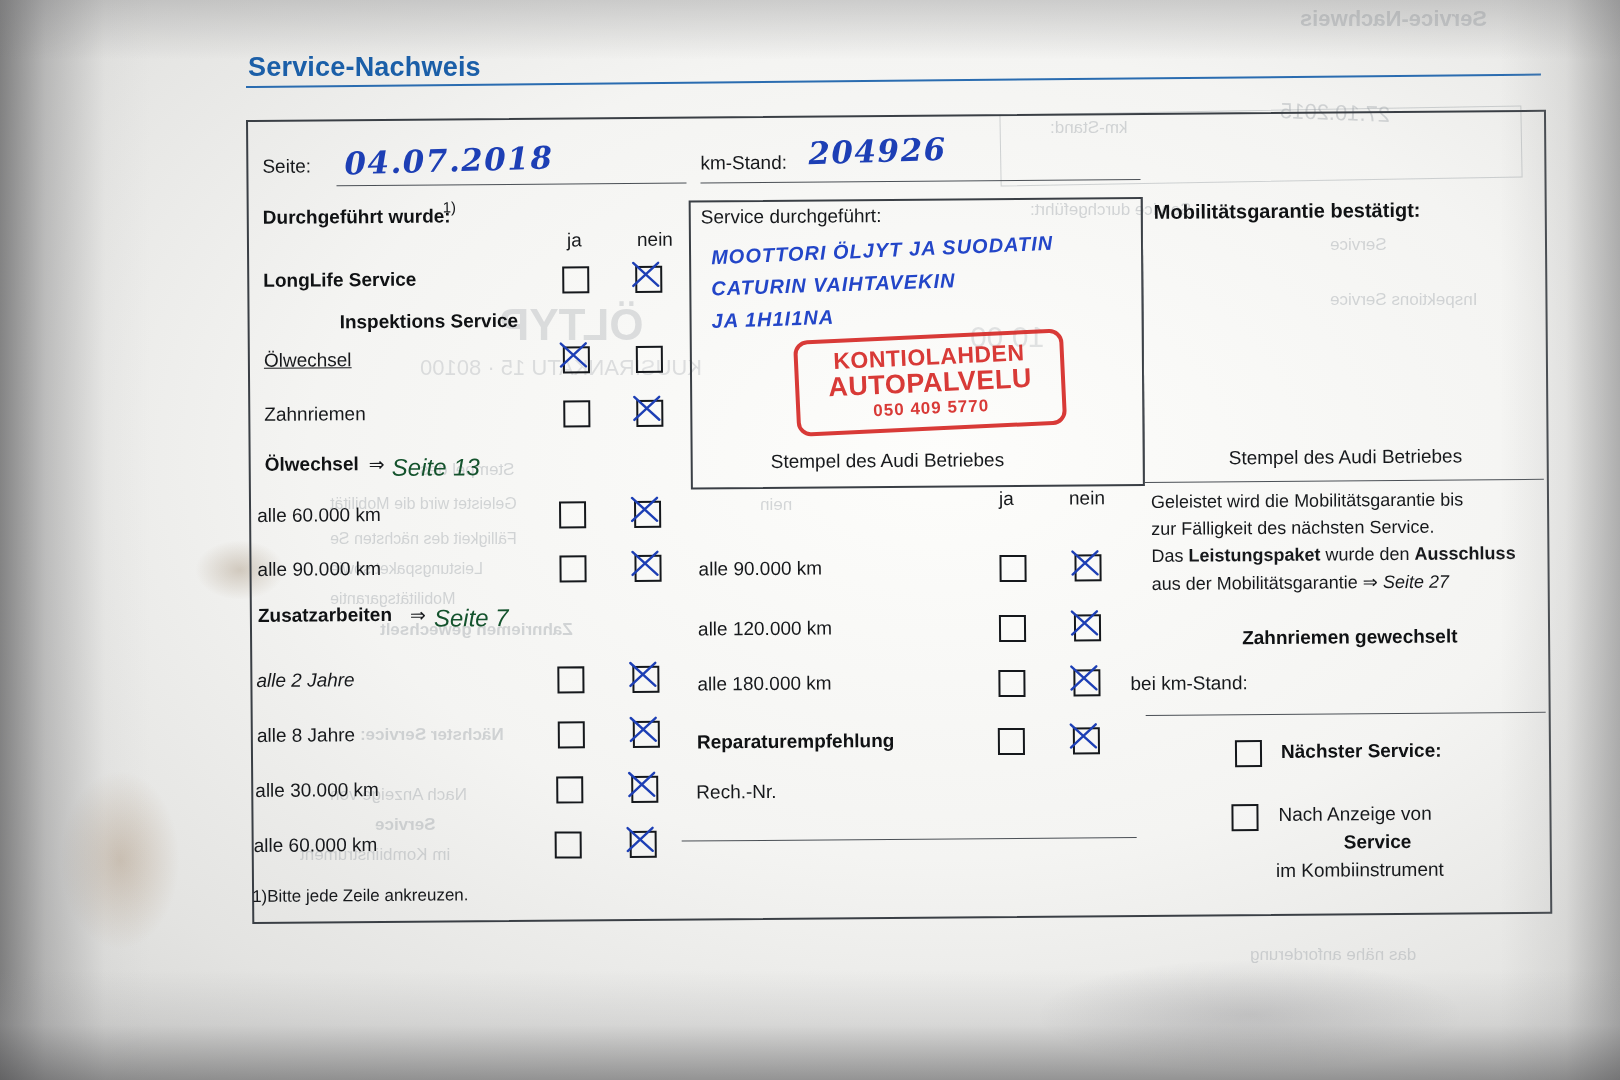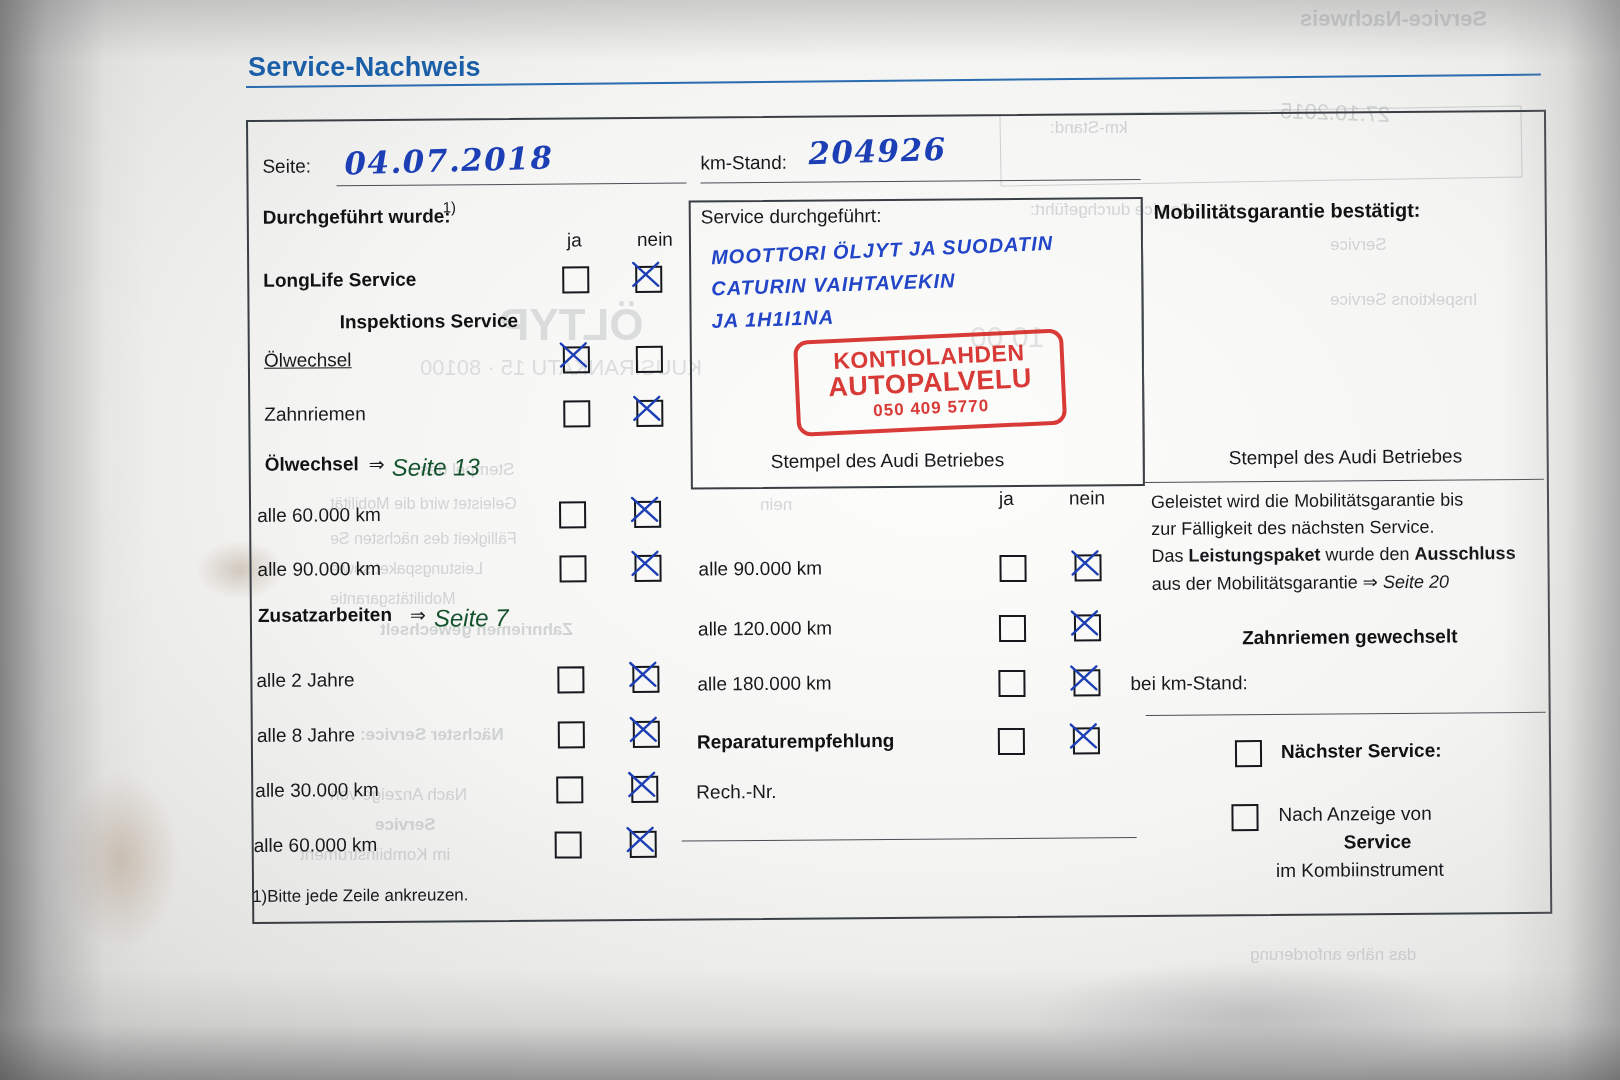--- a/index.html
+++ b/index.html
@@ -278,21 +278,21 @@
     <div class="tick" style="left:378px;top:429px;">
       <svg width="34" height="32" viewBox="0 0 34 32">
           <path d="M3 4 L28 27 M28 4 L3 27" stroke="#1d3fb5" stroke-width="2.4" fill="none" stroke-linecap="round"></path>
         </svg>
     </div>
 
     <div class="tb" style="left:6px;top:483px;">Zusatzarbeiten</div>
     <div class="t" style="left:158px;top:483px;">⇒</div>
     <div class="ti" style="left:182px;top:484px;">Seite 7</div>
 
-    <div class="t" style="left:4px;top:548px;">alle 2 Jahre</div>
+    <div class="t" style="left:4px;top:548px;font-style:italic;">alle 2 Jahre</div>
     <div class="cb" style="left:305px;top:547px;"></div>
     <div class="cb" style="left:380px;top:547px;"></div>
     <div class="tick" style="left:375px;top:540px;">
       <svg width="34" height="32" viewBox="0 0 34 32">
           <path d="M3 4 L28 27 M28 4 L3 27" stroke="#1d3fb5" stroke-width="2.4" fill="none" stroke-linecap="round"></path>
         </svg>
     </div>
 
     <div class="t" style="left:4px;top:603px;">alle 8 Jahre</div>
     <div class="cb" style="left:305px;top:602px;"></div>
@@ -386,21 +386,21 @@
     <div class="tb" style="left:905px;top:86px;font-size:20px;">Mobilitätsgarantie bestätigt:</div>
     <div class="t" style="left:978px;top:333px;">Stempel des Audi Betriebes</div>
     <div class="rule" style="left:893px;top:367px;width:400px;"></div>
 
     <div class="t" style="left:900px;top:377px;font-size:18px;">Geleistet wird die Mobilitätsgarantie bis</div>
     <div class="t" style="left:900px;top:404px;font-size:18px;">zur Fälligkeit des nächsten Service.</div>
     <div style="position:absolute;left:900px;top:431px;font-size:18px;color:#17191c;white-space:nowrap;">
       <span>Das </span><span style="font-weight:bold;">Leistungspaket</span><span> wurde den </span><span style="font-weight:bold;">Ausschluss</span>
     </div>
     <div style="position:absolute;left:900px;top:458px;font-size:18px;color:#17191c;white-space:nowrap;">
-      <span>aus der Mobilitätsgarantie </span><span>⇒</span> <span style="font-style:italic;">Seite 20</span>
+      <span>aus der Mobilitätsgarantie </span><span>⇒</span> <span style="font-style:italic;">Seite 27</span>
     </div>
 
     <div class="tb" style="left:990px;top:513px;font-size:19px;">Zahnriemen gewechselt</div>
     <div class="t" style="left:878px;top:558px;">bei km-Stand:</div>
     <div class="rule" style="left:893px;top:600px;width:400px;"></div>
 
     <div class="tb" style="left:1028px;top:627px;">Nächster Service:</div>
     <div class="cb" style="left:982px;top:626px;"></div>
 
     <div class="t" style="left:1025px;top:690px;">Nach Anzeige von</div>

